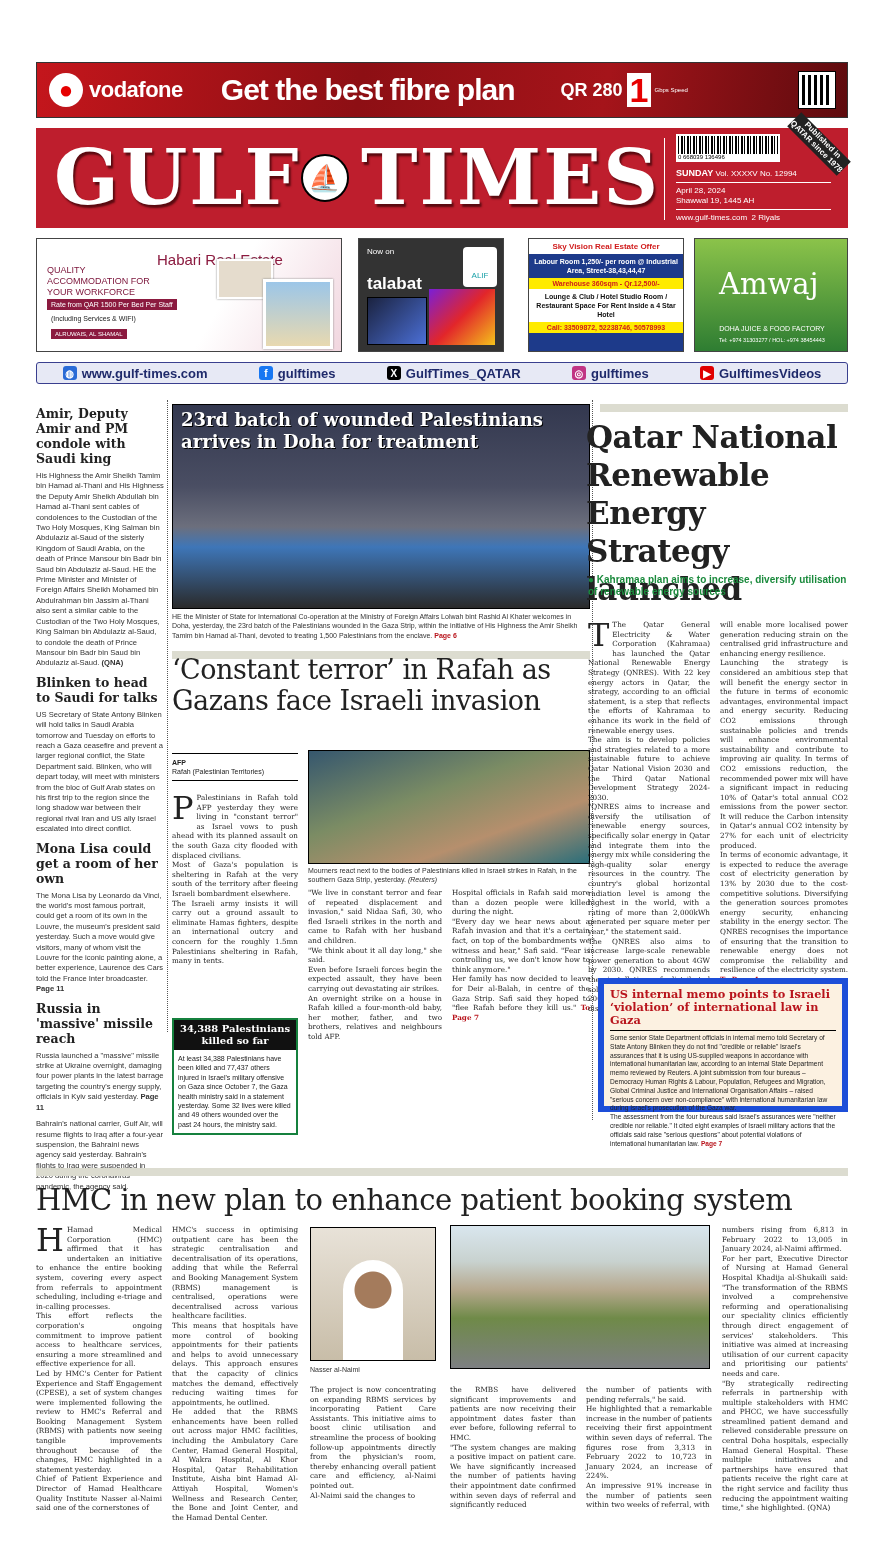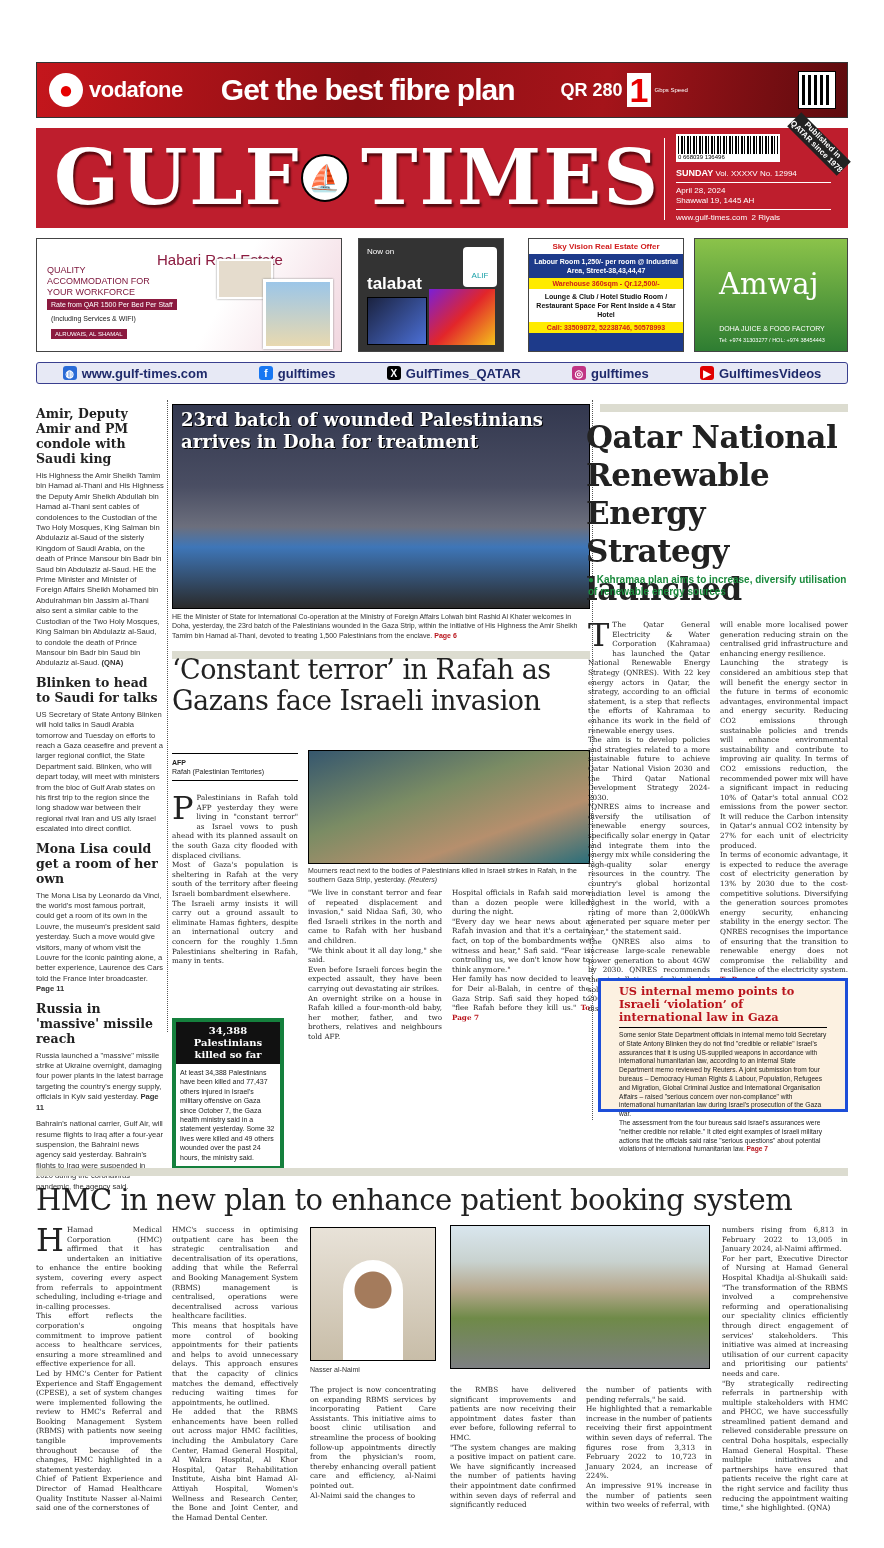--- a/index.html
+++ b/index.html
@@ -45,35 +45,35 @@
 .left-col p{font-size:7.6px;line-height:10.4px;margin-bottom:6px;color:#333}
 .dotv{border-left:1px dotted #555}
 .red{color:#b8141c;font-weight:bold}
 #photo1{left:172px;top:404px;width:418px;height:205px;background:linear-gradient(180deg,#33384f 0%,#4a4e63 40%,#6c6f7d 60%,#3e76b8 70%,#2a2a2a 100%);border:1px solid #000}
 #photo1 h2{position:absolute;left:8px;top:4px;color:#fff;font-size:18px;line-height:22px;font-family:"DejaVu Serif",serif;font-weight:bold;text-shadow:1px 1px 0 #000}
 #cap1{left:172px;top:612px;width:418px;font-size:7px;line-height:9.4px;color:#333}
 .graybar{background:#dcdcd0;height:8px}
 #h-rafah{left:172px;top:654px;width:418px;font-family:"DejaVu Serif",serif;font-size:27px;line-height:31px;color:#222;letter-spacing:-0.5px}
 #byline{left:172px;top:753px;width:126px;border-top:1px solid #000;border-bottom:1px solid #000;padding:4px 0;font-size:7px;line-height:9px}
 #rafah1{left:172px;top:793px;width:126px}
-#killedbox{left:172px;top:1018px;width:112px;border:4px solid #15803d}
+#killedbox{left:172px;top:1018px;width:126px;border:2px solid #15803d}
 #killedbox .hd{background:#111;color:#fff;font-family:"DejaVu Serif",serif;font-weight:bold;font-size:10px;line-height:12px;text-align:center;padding:3px}
 #killedbox .bd{font-size:7px;line-height:9.4px;padding:4px}
 #photo2{left:308px;top:750px;width:282px;height:114px;background:linear-gradient(160deg,#36576e,#7b8c64 40%,#b68f6d 70%,#2a6e7a);border:1px solid #000}
 #cap2{left:308px;top:866px;width:282px;font-size:7px;line-height:9.4px;color:#333}
 #rafah2{left:308px;top:888px;width:134px}
 #rafah3{left:452px;top:888px;width:138px}
 #dash2{left:592px;top:400px;height:720px}
 
 #qbar{left:600px;top:404px;width:248px}
 #h-qatar{left:586px;top:418px;width:262px;font-family:"DejaVu Serif",serif;font-weight:bold;font-size:31px;line-height:38px;letter-spacing:-0.5px;color:#222}
 #sub-qatar{left:588px;top:574px;width:262px;color:#1a8a3c;font-weight:bold;font-size:10px;line-height:12px}
 #q1{left:588px;top:620px;width:122px}
 #q2{left:720px;top:620px;width:128px}
-#memo{left:598px;top:978px;width:250px;height:134px;background:#fcf1e1;border:3px solid #1d4ed8;padding:4px 18px}
+#memo{left:598px;top:978px;width:250px;height:134px;background:#fcf1e1;border:6px solid #1d4ed8;padding:4px 6px}
 #memo h4{font-family:"DejaVu Serif",serif;color:#b8141c;font-size:11.3px;line-height:13px;border-bottom:1px solid #000;padding-bottom:3px;margin-bottom:3px}
 #memo p{font-size:6.6px;line-height:8.8px;color:#222}
 
 #hmcbar{left:36px;top:1168px;width:812px}
 #h-hmc{left:36px;top:1182px;width:820px;font-family:"DejaVu Serif",serif;font-size:29px;line-height:36px;color:#222;letter-spacing:-0.5px;white-space:nowrap}
 #hmc1{left:36px;top:1225px;width:126px}
 #hmc2{left:172px;top:1225px;width:126px}
 #photo3{left:310px;top:1227px;width:126px;height:134px;background:linear-gradient(180deg,#e8e2d8,#c8bda8);border:1px solid #000;display:flex;align-items:flex-end;justify-content:center}
 #photo3 .face{width:60px;height:100px;background:radial-gradient(circle at 50% 30%,#a47b5c 18px,#fff 19px);border-radius:30px 30px 0 0}
 #cap3{left:310px;top:1366px;font-size:7px;color:#333}

